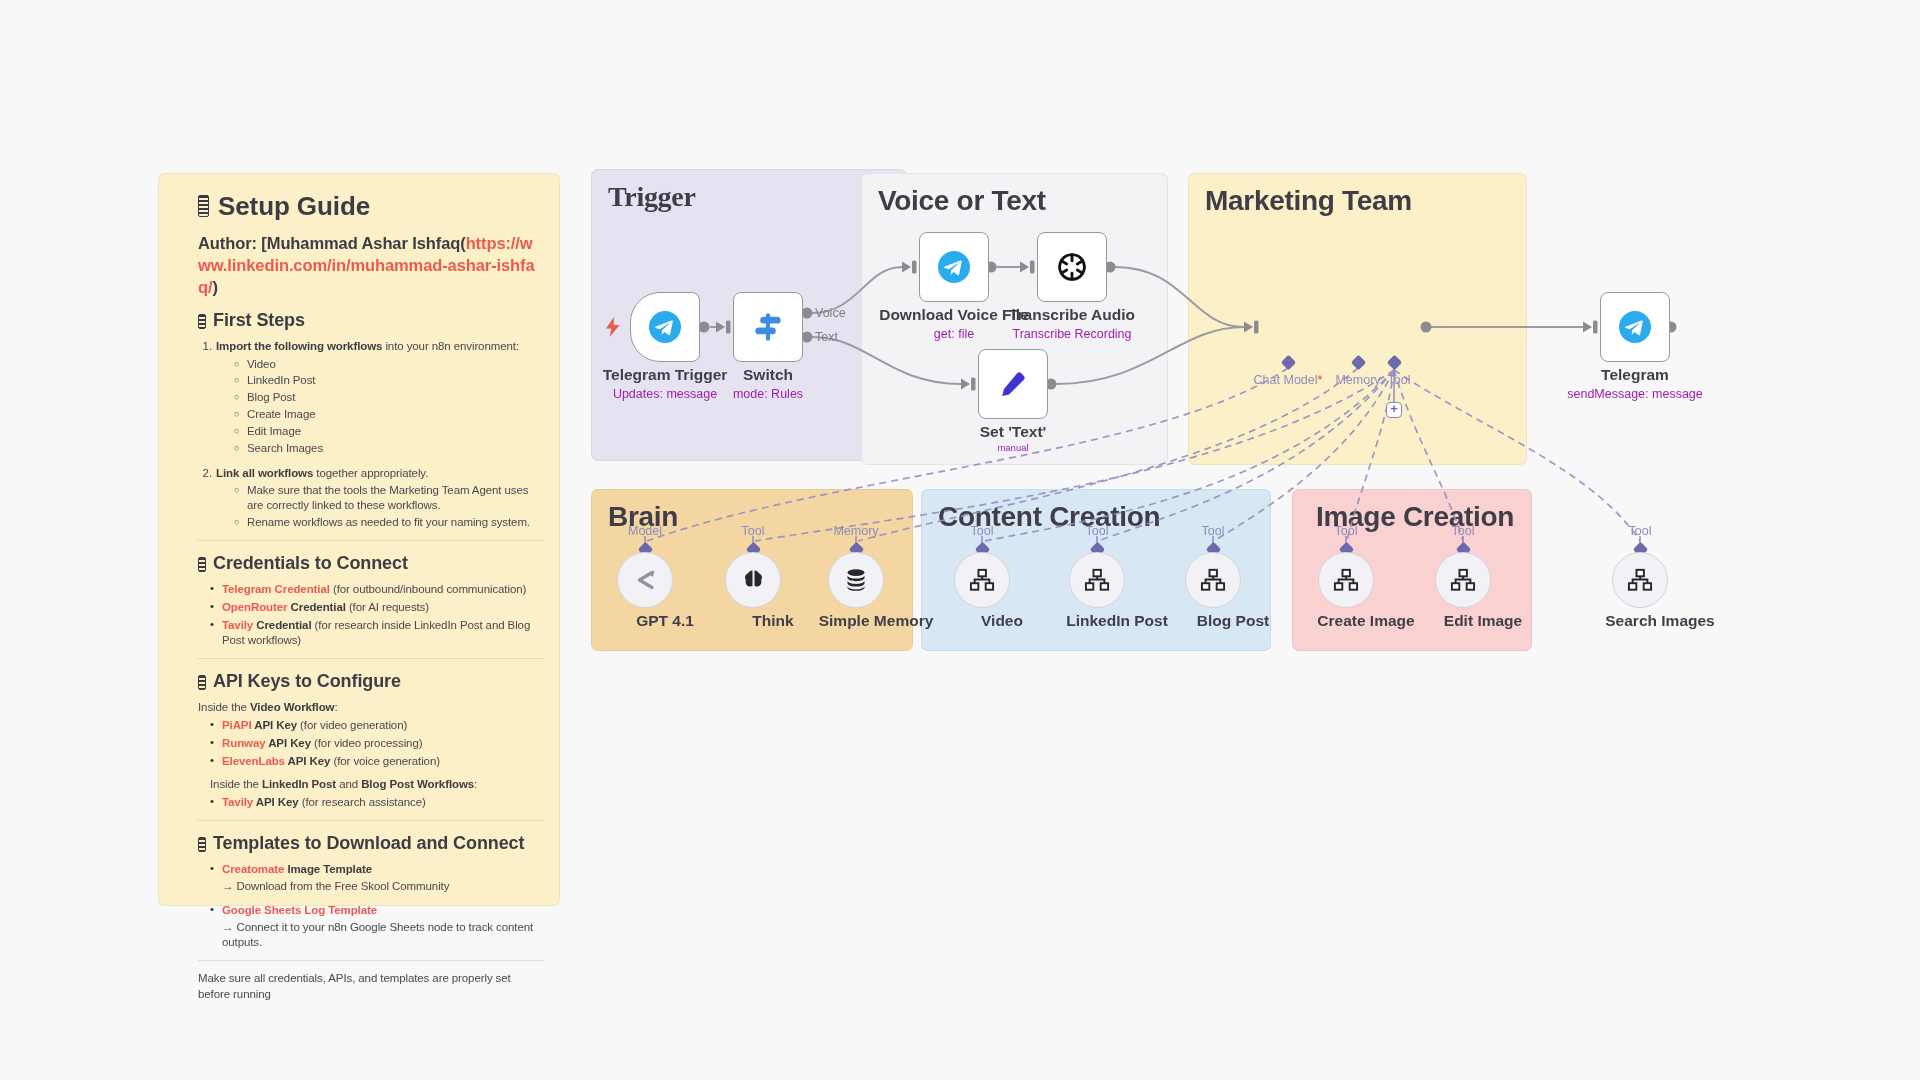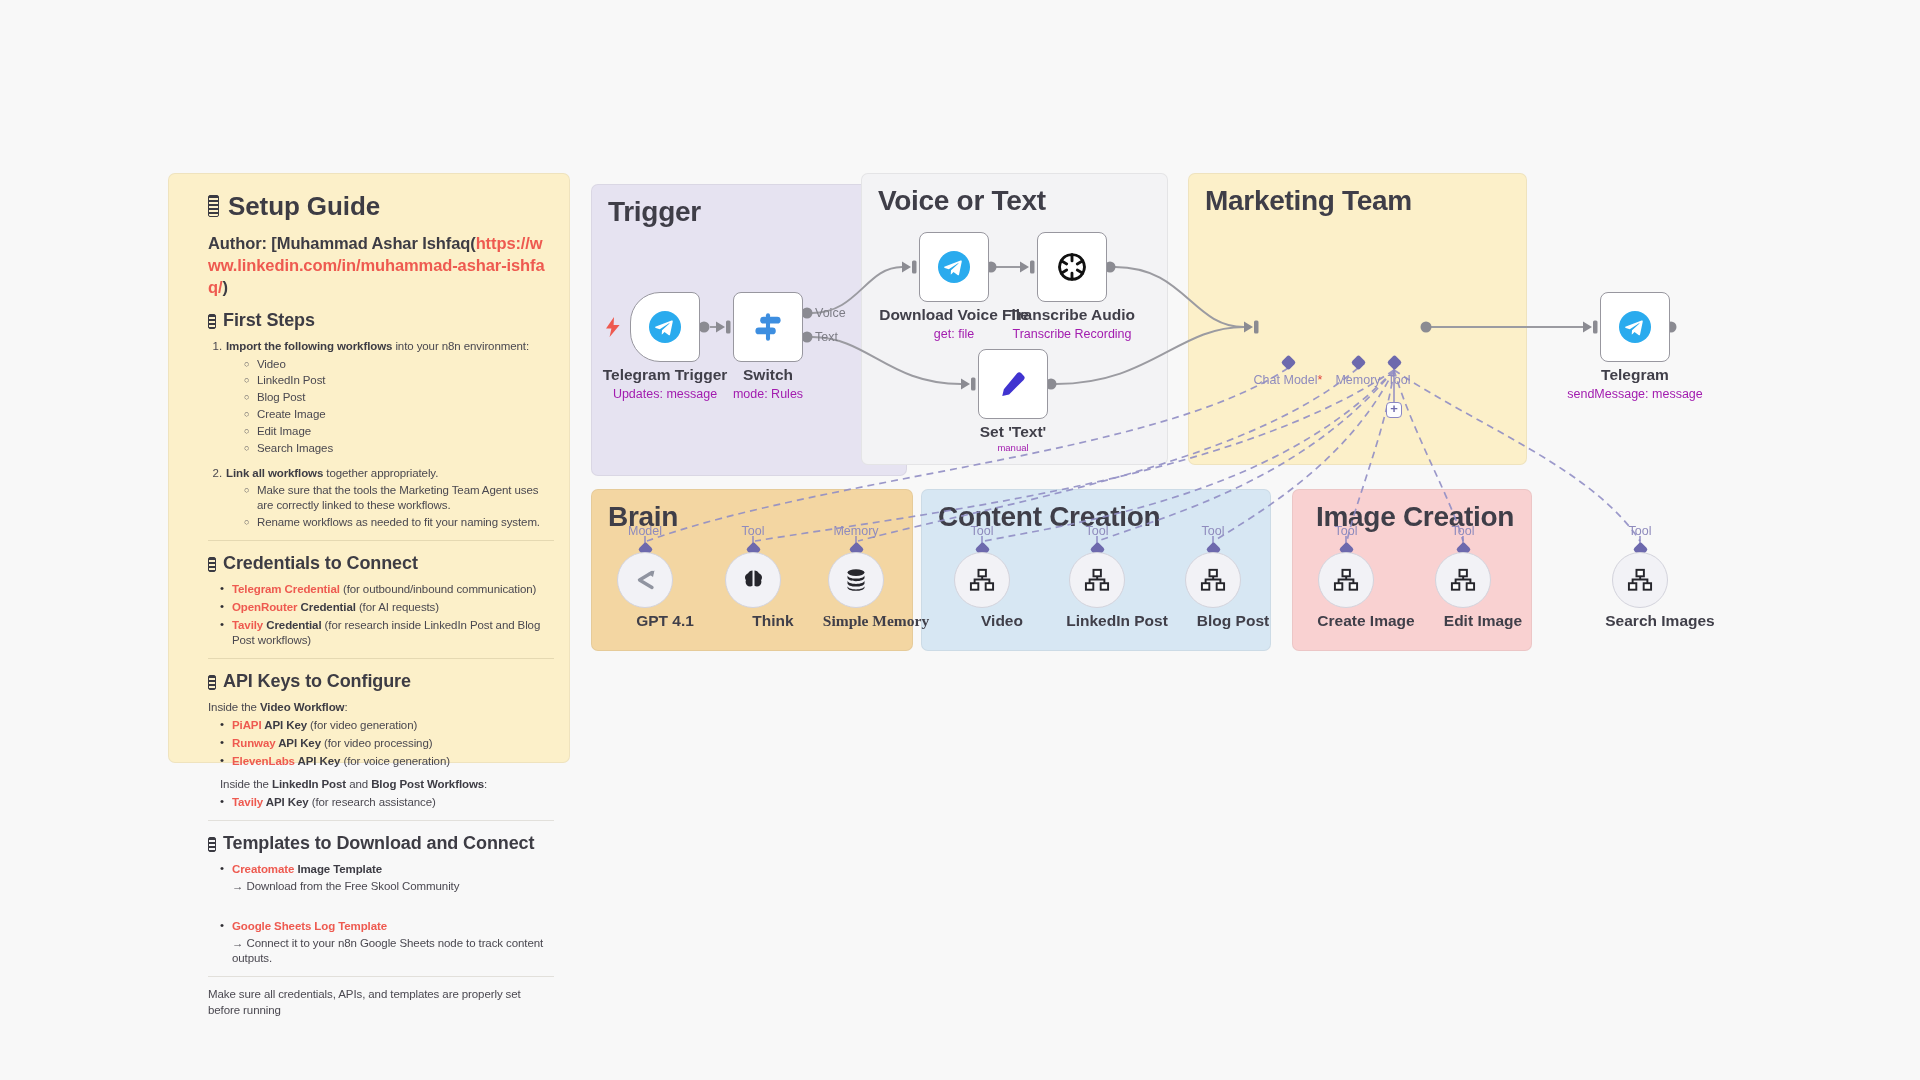--- a/index.html
+++ b/index.html
@@ -75,21 +75,21 @@
       <rect x="10.2" y="2" width="8" height="7" fill="#fff"></rect>
       <path d="M14.2 9v3.5M6 21v-8.5h16V21M6 12.5v0"></path>
       <rect x="2" y="16.5" width="8" height="7" fill="#fff"></rect>
       <rect x="18" y="16.5" width="8" height="7" fill="#fff"></rect>
     </g>
   </symbol>
 </svg>
 
 <div class="stage">
 
-  <section class="panel yellow guide" style="left:168px;top:173px;width:402px;height:590px;padding-left:39px;">
+  <section class="panel yellow guide" style="left:158px;top:173px;width:402px;height:733px;padding-left:39px;">
     <div class="title">
       <span class="tofu"></span>
       <span>Setup Guide</span>
     </div>
     <p class="author"><span>Author: [Muhammad Ashar Ishfaq(</span><a class="link">https://www.linkedin.com/in/muhammad-ashar-ishfaq/</a><span>)</span></p>
 
     <h3>
         <span class="tofu small"></span>
         <span>First Steps</span>
       </h3>
@@ -140,29 +140,29 @@
     <ul class="b">
       <li><span class="red bold" style="color:#ee5a50">Tavily</span><span class="bold"> API Key</span><span> (for research assistance)</span></li>
     </ul>
 
     <hr>
     <h3>
         <span class="tofu small"></span>
         <span>Templates to Download and Connect</span>
       </h3>
     <ul class="b">
-      <li style="margin-bottom:24px;"><span class="red bold" style="color:#ee5a50">Creatomate</span><span class="bold"> Image Template</span><div class="note">→ Download from the Free Skool Community</div></li>
+      <li style="margin-bottom:8px;"><span class="red bold" style="color:#ee5a50">Creatomate</span><span class="bold"> Image Template</span><div class="note">→ Download from the Free Skool Community</div></li>
       <li><span class="red bold" style="color:#ee5a50">Google Sheets Log Template</span><span class="bold"></span><div class="note">→ Connect it to your n8n Google Sheets node to track content outputs.</div></li>
     </ul>
 
     <hr>
     <div class="foot">Make sure all credentials, APIs, and templates are properly set before running</div>
   </section>
 
-  <section class="panel lavender" style="left:591px;top:184px;width:316px;height:292px;">
+  <section class="panel lavender" style="left:591px;top:169px;width:316px;height:292px;font-family:Liberation Serif, serif;">
     <h2>Trigger</h2>
   </section>
   <section class="panel whiteish" style="left:861px;top:173px;width:307px;height:292px;">
     <h2>Voice or Text</h2>
   </section>
   <section class="panel yellow" style="left:1188px;top:173px;width:339px;height:292px;">
     <h2>Marketing Team</h2>
   </section>
   <section class="panel tan" style="left:591px;top:489px;width:322px;height:162px;">
     <h2>Brain</h2>
@@ -363,21 +363,21 @@
     <div class="circle" style="left:828px;top:552px;">
       <svg width="26" height="26" viewBox="0 0 26 26">
         <g fill="#26262c">
           <ellipse cx="13" cy="5.6" rx="8.5" ry="3.4"></ellipse>
           <path d="M4.5 8.2c0 1.9 3.8 3.4 8.5 3.4s8.5-1.5 8.5-3.4v2.6c0 1.9-3.8 3.4-8.5 3.4s-8.5-1.5-8.5-3.4z"></path>
           <path d="M4.5 13.6c0 1.9 3.8 3.4 8.5 3.4s8.5-1.5 8.5-3.4v2.6c0 1.9-3.8 3.4-8.5 3.4s-8.5-1.5-8.5-3.4z"></path>
           <path d="M4.5 19c0 1.9 3.8 3.4 8.5 3.4S21.5 20.9 21.5 19v1.4c0 1.9-3.8 3.4-8.5 3.4s-8.5-1.5-8.5-3.4z"></path>
         </g>
       </svg>
     </div>
-    <div class="cap" style="left:781px;top:612px;font-family:Liberation Serif, serif;"><span>Simple Memory</span></div>
+    <div class="cap" style="left:781px;top:612px;"><span>Simple Memory</span></div>
 
     <span class="portlabel" style="left:927px;top:524px;">Tool</span>
     <span class="diamond" style="left:976.5px;top:543.5px;"></span>
     <div class="circle" style="left:954px;top:552px;">
       <svg width="26" height="24">
           <use href="#icon-flow"></use>
         </svg>
     </div>
     <div class="cap" style="left:907px;top:612px;"><span>Video</span></div>
 

